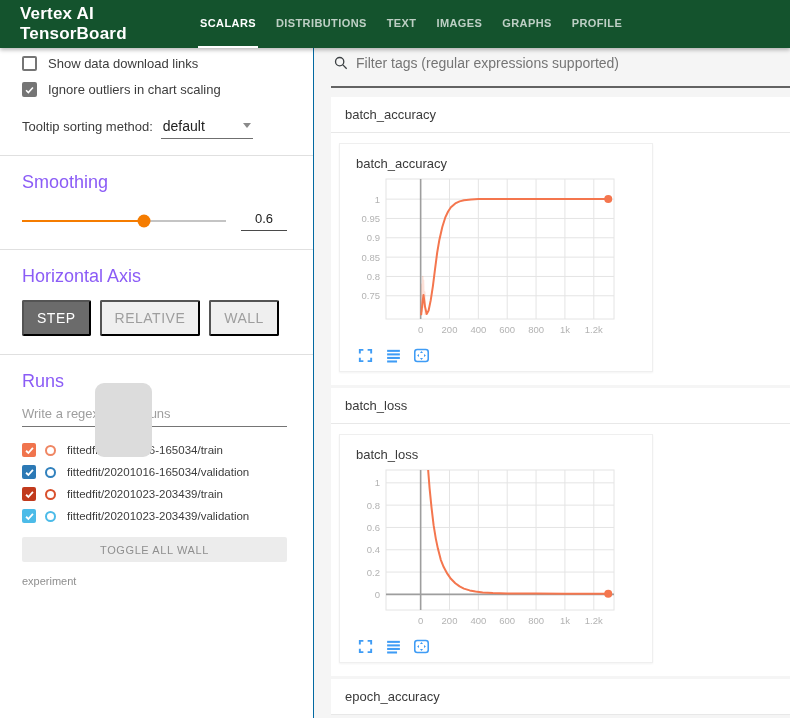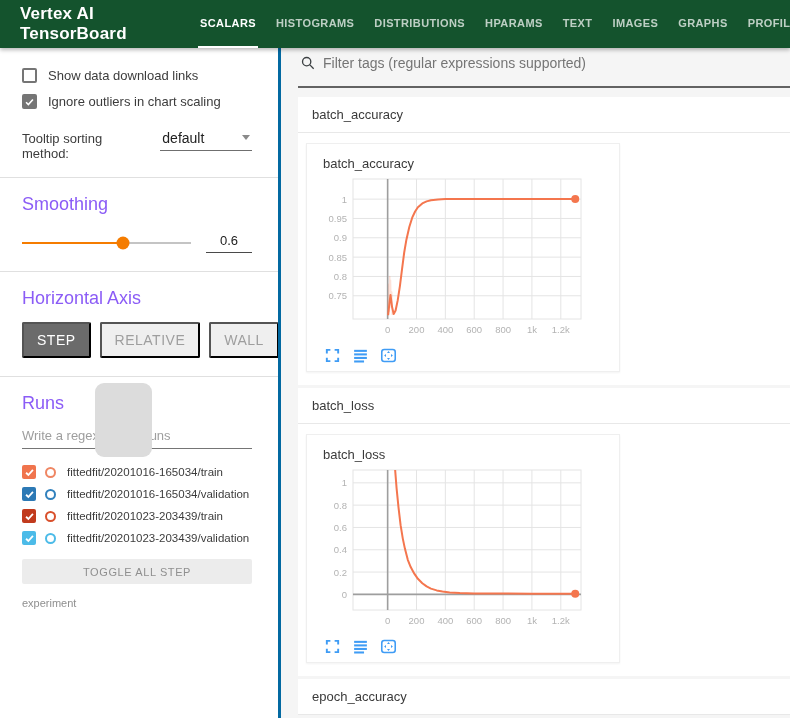--- a/index.html
+++ b/index.html
@@ -12,22 +12,22 @@
             background:#14532d; box-shadow:0 2px 4px rgba(0,0,0,.28); }
   .header-title { flex:none; width:198px; display:flex; align-items:center; padding-left:20px;
                   color:#fff; font-size:17px; font-weight:700; letter-spacing:.2px; }
   .tabs { display:flex; align-items:stretch; gap:16px; }
   .tab { display:flex; align-items:center; padding:0 2px; font-size:11px; font-weight:700;
          letter-spacing:.4px; color:rgba(255,255,255,.72); cursor:pointer; border-bottom:2px solid transparent; }
   .tab.active { color:#fff; border-bottom-color:#fff; }
 
   
   .content { display:flex; height:670px; }
-  .sidebar { position:relative; flex:none; width:281px; background:#fff; border-right:3px solid #0369a1;
-             padding-top:20px; overflow:hidden; }
+  .sidebar { position:relative; flex:none; width:314px; background:#fff; border-right:1px solid #0369a1;
+             padding-top:8px; overflow:hidden; }
   .sb-pad { padding:0 26px 0 22px; }
   .main { flex:1; background:#f5f5f5; padding-left:17px; overflow:hidden; }
 
   
   .opt-row { display:flex; align-items:center; gap:11px; margin-bottom:11px; cursor:pointer; }
   .cb { flex:none; width:15px; height:15px; border:2px solid #757575; border-radius:2px; background:#fff;
         display:flex; align-items:center; justify-content:center; }
   .cb svg { width:12px; height:12px; display:none; }
   .cb.checked { background:#757575; }
   .cb.checked svg { display:block; }
@@ -103,23 +103,21 @@
 </style>
 </head>
 <body>
 
 <div class="app">
 
   <div class="header">
     <div class="header-title">Vertex AI TensorBoard</div>
     <div class="tabs">
       <div class="tab active">SCALARS</div>
-      <div class="tab">HISTOGRAMS</div>
       <div class="tab">DISTRIBUTIONS</div>
-      <div class="tab">HPARAMS</div>
       <div class="tab">TEXT</div>
       <div class="tab">IMAGES</div>
       <div class="tab">GRAPHS</div>
       <div class="tab">PROFILE</div>
     </div>
   </div>
 
   <div class="content">
 
     <div class="sidebar">
@@ -208,21 +206,21 @@
           <div class="run-row">
             <span class="run-cb" style="background-color: rgb(76, 187, 232);">
               <svg viewBox="0 0 24 24">
                   <path fill="none" stroke="#fff" stroke-width="4" d="M4.5 12.5l5 5 10-11"></path>
                 </svg>
             </span>
             <span class="run-ring" style="border-color: rgb(76, 187, 232);"></span>
             <span class="run-label">fittedfit/20201023-203439/validation</span>
           </div>
         </div>
-        <button class="toggle-all">TOGGLE ALL STEP</button>
+        <button class="toggle-all">TOGGLE ALL WALL</button>
         <div class="experiment">experiment</div>
       </div>
 
       <div class="redaction-blob"></div>
     </div>
 
     <div class="main">
       <div class="search-row">
         <svg viewBox="0 0 24 24" fill="none" stroke="#3c4043" stroke-width="2">
           <circle cx="10" cy="10" r="6.2"></circle>

